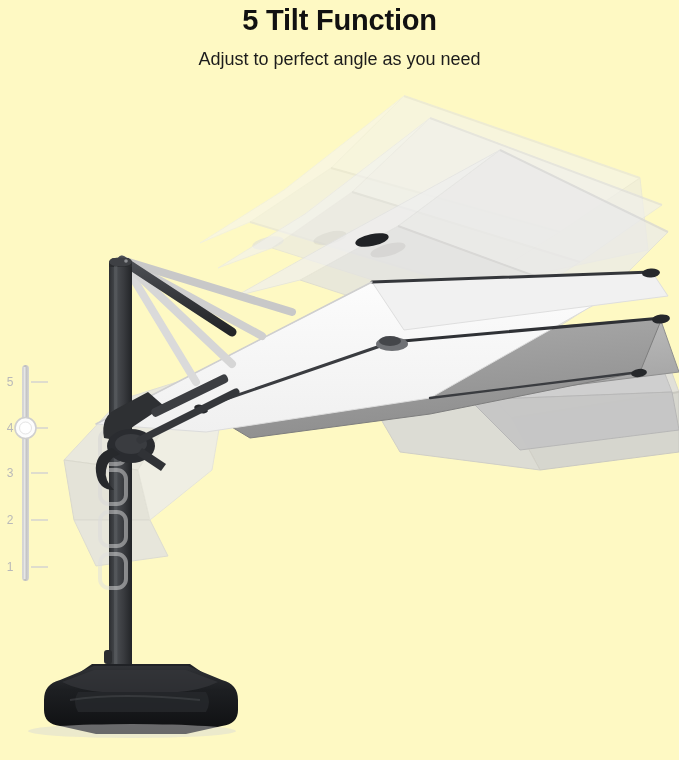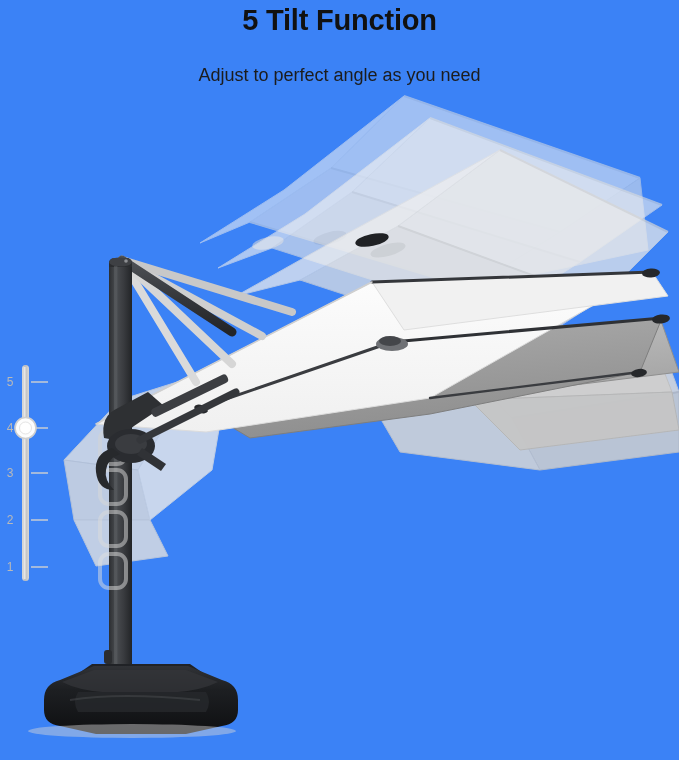--- a/index.html
+++ b/index.html
@@ -8,21 +8,21 @@
     background: #ffffff;
   }
   body {
     font-family: "Liberation Sans", sans-serif;
     -webkit-font-smoothing: antialiased;
   }
   #page {
     position: relative;
     width: 679px;
     height: 760px;
-    background: #3b82f6;
+    background: #fef9c3;
     overflow: hidden;
   }
 
   
   #header {
     position: absolute;
     left: 0;
     top: 0;
     width: 679px;
     text-align: center;
@@ -31,21 +31,21 @@
   #title {
     margin: 0;
     padding-top: 2px;
     font-size: 29px;
     font-weight: bold;
     letter-spacing: -0.2px;
     color: #111111;
     line-height: 1.25;
   }
   #subtitle {
-    margin: 16px;
+    margin: 0;
     padding-top: 11px;
     font-size: 18px;
     font-weight: normal;
     color: #1c1c1c;
     line-height: 1.2;
   }
 
   
   #tilt-scale {
     position: absolute;

